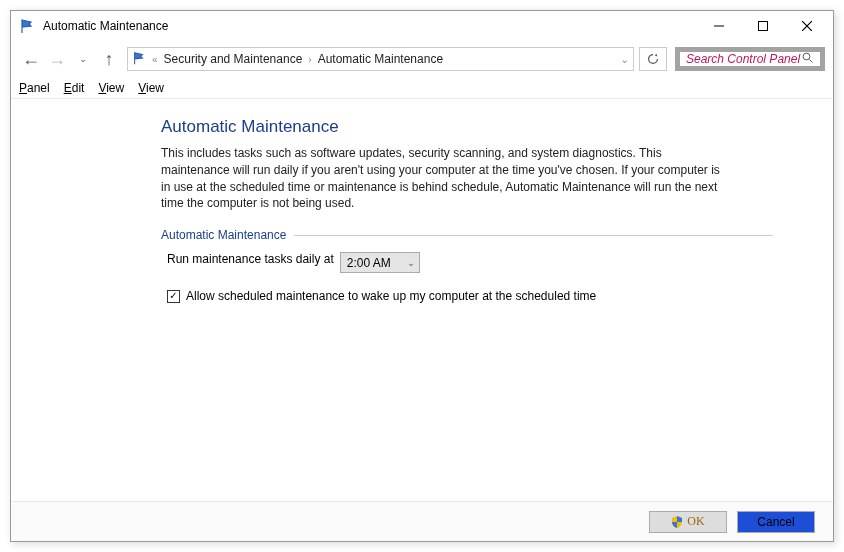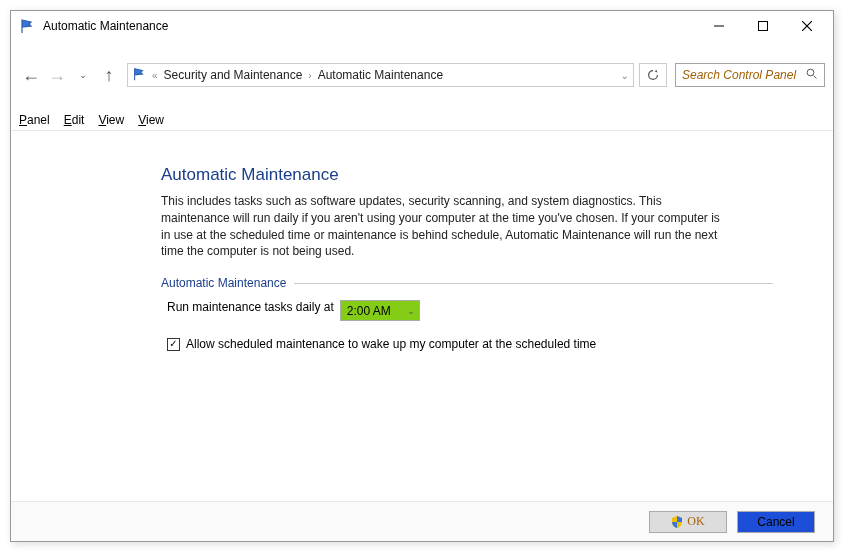--- a/index.html
+++ b/index.html
@@ -13,21 +13,20 @@
   }
   .window {
     width: 824px;
     height: 532px;
     border: 1px solid #999;
     box-shadow: 2px 2px 8px rgba(0,0,0,0.15);
     background: #fff;
     display: flex;
     flex-direction: column;
     position: relative;
-    gap: 16px;
   }
   .titlebar {
     height: 30px;
     display: flex;
     align-items: center;
     padding: 0 4px 0 8px;
     background: #fff;
   }
   .titlebar .flag-icon { width: 16px; height: 16px; margin-right: 8px; }
   .titlebar .title { flex: 1; font-size: 12px; }
@@ -68,26 +67,26 @@
   .refresh-btn {
     width: 28px; height: 24px;
     border: 1px solid #ccc;
     display: flex; align-items: center; justify-content: center;
     margin-left: -1px;
     color: #555;
   }
   .search-box {
     width: 150px;
     height: 24px;
-    border: 1px solid #a3a3a3;
+    border: 5px solid #a3a3a3;
     margin-left: 6px;
     display: flex;
     align-items: center;
     padding: 0 6px;
-    color: #a16207;
+    color: #be185d;
     font-style: italic;
   }
   .search-box .sicon { margin-left: auto; color: #555; font-style: normal; }
   .menubar {
     height: 22px;
     display: flex;
     align-items: center;
     padding: 0 8px;
     gap: 14px;
     border-bottom: 1px solid #e8e8e8;
@@ -130,21 +129,21 @@
   .field-row {
     display: flex;
     align-items: flex-start;
     gap: 6px;
     font-size: 12px;
     margin-left: 6px;
     margin-bottom: 16px;
   }
   .time-select {
     border: 1px solid #aaa;
-    background: #84cc16;
+    background: #e5e5e5;
     height: 21px;
     width: 80px;
     display: flex;
     align-items: center;
     padding: 0 6px;
     font-size: 12px;
     position: relative;
   }
   .time-select .dd { position: absolute; right: 4px; font-size: 9px; color: #555; }
   .check-row {

